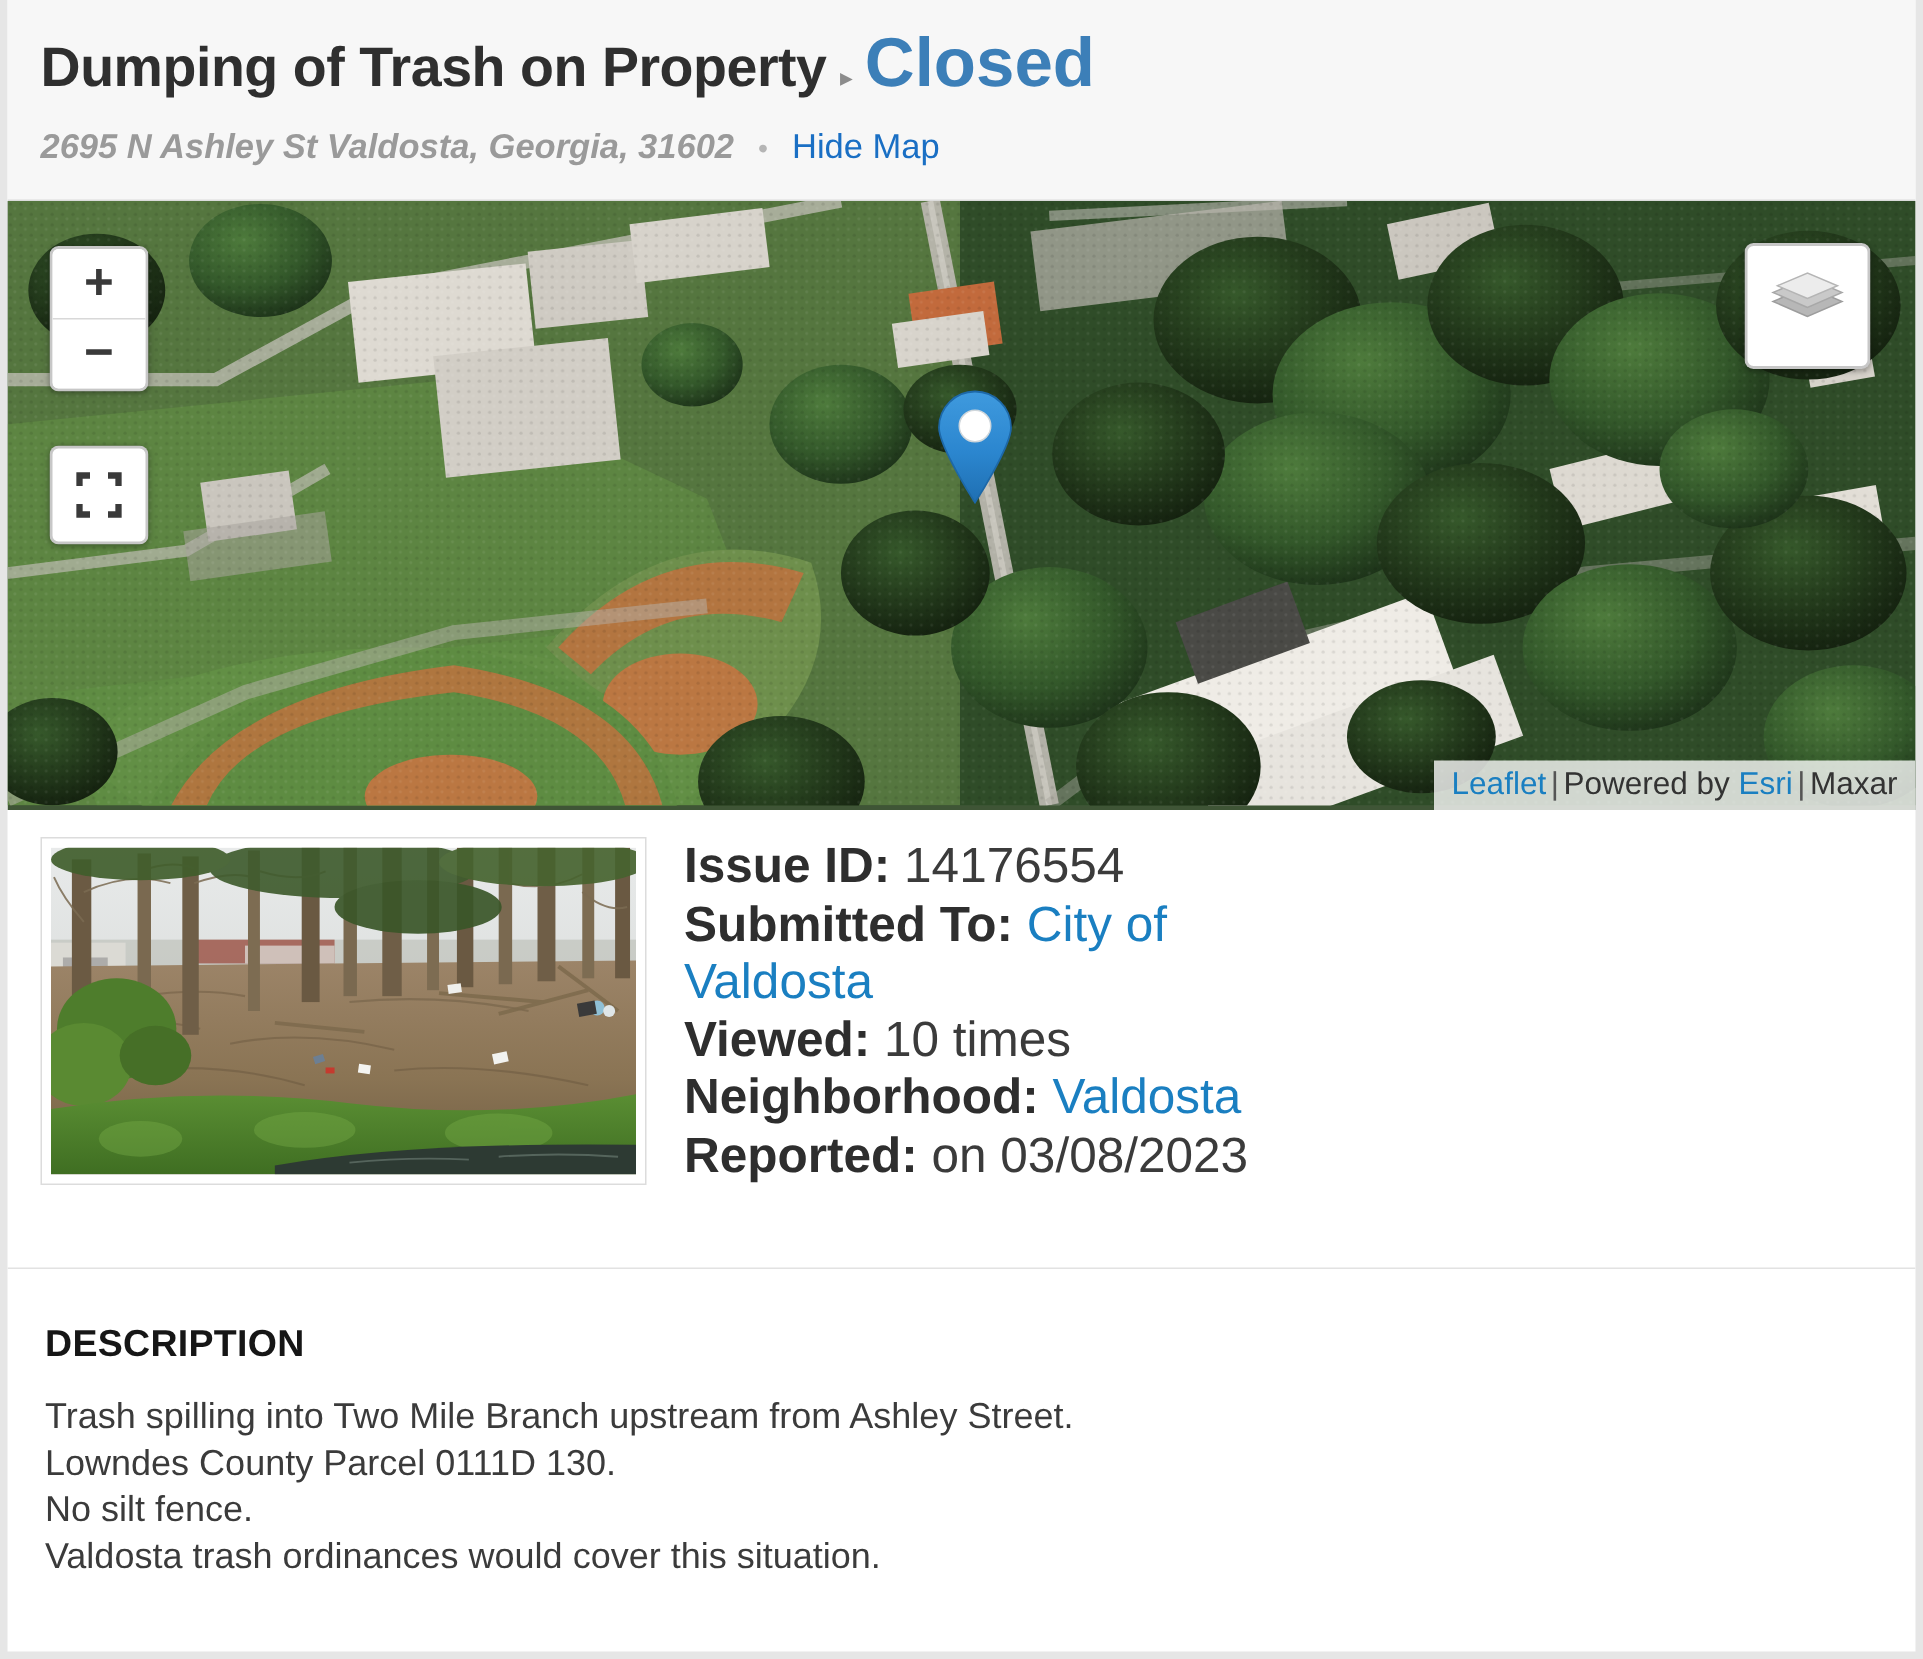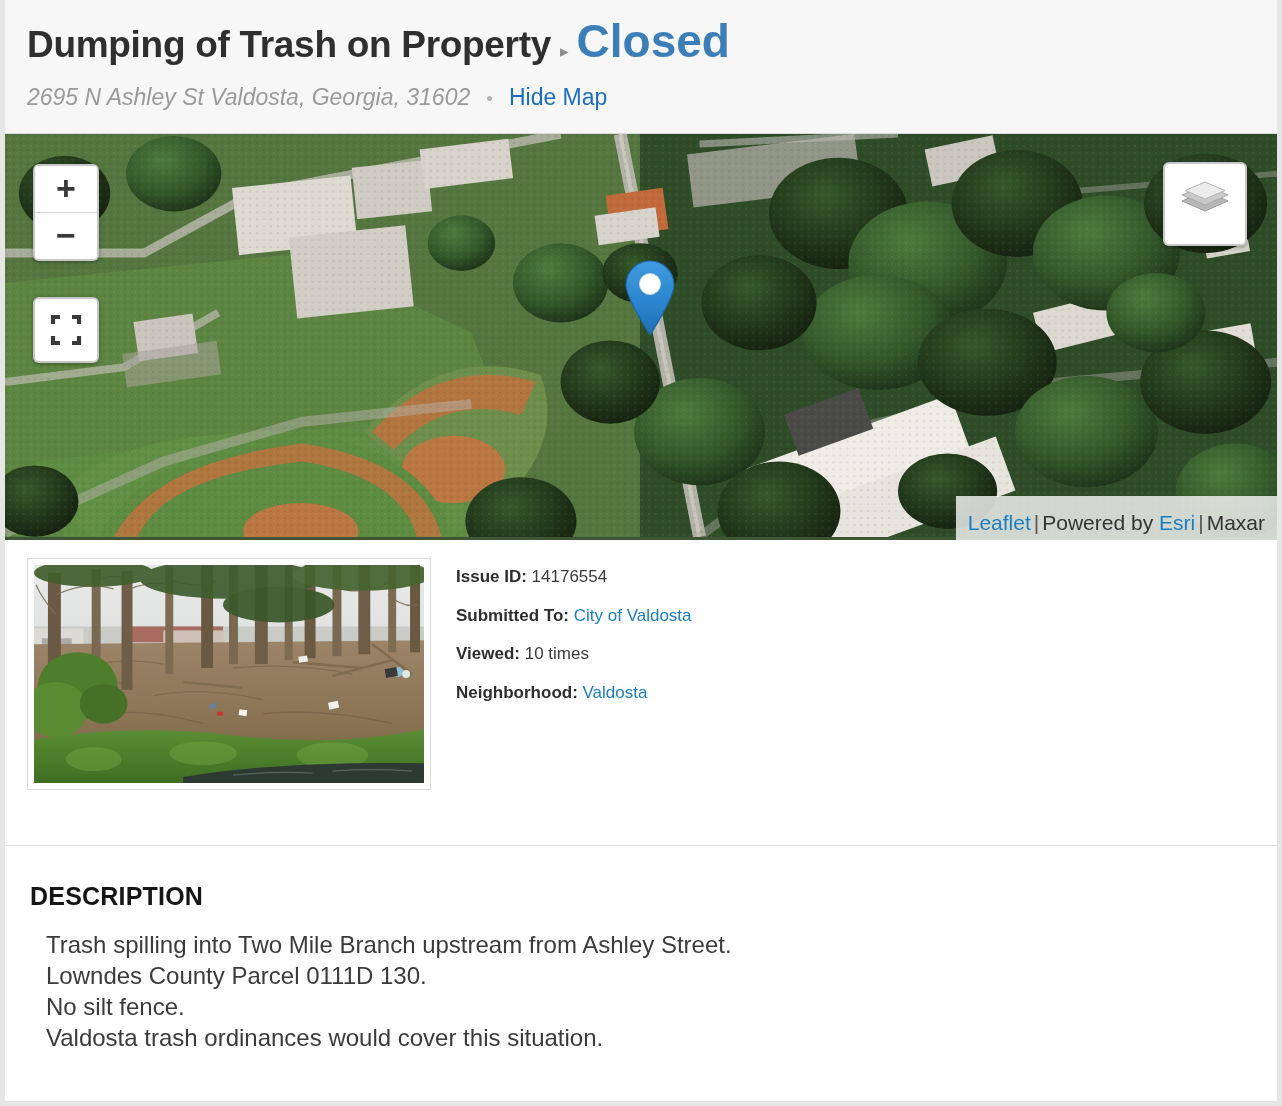--- a/index.html
+++ b/index.html
@@ -54,20 +54,21 @@
   .sub-row {
     margin-top: 16px;
     display: flex;
     align-items: baseline;
     white-space: nowrap;
   }
   .address {
     font-size: 23px;
     font-style: italic;
     color: #9a9a9a;
+    font-weight: bold;
   }
   .dot-sep {
     color: #b5b5b5;
     font-size: 19px;
     margin: 0 16px;
   }
   .hide-map {
     font-size: 23px;
     color: #1a6fc4;
     cursor: pointer;
@@ -151,21 +152,21 @@
     height: 76px;
     z-index: 15;
     cursor: pointer;
   }
 
   .attribution {
     position: absolute;
     right: 0;
     bottom: 0;
     background: rgba(255,255,255,0.78);
-    padding: 15px 12px 5px 12px;
+    padding: 4px 12px 5px 12px;
     font-size: 21px;
     color: #333;
     z-index: 20;
     white-space: nowrap;
   }
   .attribution a { color: #1a7fc1; text-decoration: none; cursor: pointer; }
   .attr-bar { color: #555; margin: 0 3px; }
 
   
   .details {
@@ -193,21 +194,21 @@
     display: block;
     overflow: hidden;
     position: relative;
   }
   .meta {
     margin-left: 25px;
     flex: 1 1 auto;
     max-width: 420px;
   }
   .meta-line {
-    font-size: 17px;
+    font-size: 33px;
     color: #3b3b3b;
     line-height: 38.5px;
     margin: 0;
   }
   .meta-label { font-weight: bold; color: #2e2e2e; }
   .meta-link { color: #1a7fc1; cursor: pointer; }
 
   
   .description {
     padding: 36px 0 0 25px;
@@ -217,21 +218,21 @@
     font-weight: bold;
     color: #161616;
     letter-spacing: 0.2px;
     margin: 0 0 18px 0;
   }
   .desc-body {
     font-size: 24px;
     color: #3b3b3b;
     line-height: 31px;
     white-space: pre-line;
-    margin: 16px;
+    margin: 0;
   }
 </style>
 </head>
 <body>
 
 <div id="page">
 
   <div class="header">
     <div class="title-row">
       <span class="issue-title">Dumping of Trash on Property</span>
@@ -503,20 +504,24 @@
         <span class="meta-link">City of Valdosta</span>
       </p>
       <p class="meta-line">
         <span class="meta-label">Viewed:</span>
         <span>10 times</span>
       </p>
       <p class="meta-line">
         <span class="meta-label">Neighborhood:</span>
         <span class="meta-link">Valdosta</span>
       </p>
+      <p class="meta-line">
+        <span class="meta-label">Reported:</span>
+        <span>on 03/08/2023</span>
+      </p>
     </div>
 
   </div>
 
   <div class="description">
     <h2 class="desc-heading">DESCRIPTION</h2>
     <p class="desc-body">Trash spilling into Two Mile Branch upstream from Ashley Street.
 Lowndes County Parcel 0111D 130.
 No silt fence.
 Valdosta trash ordinances would cover this situation.</p>

